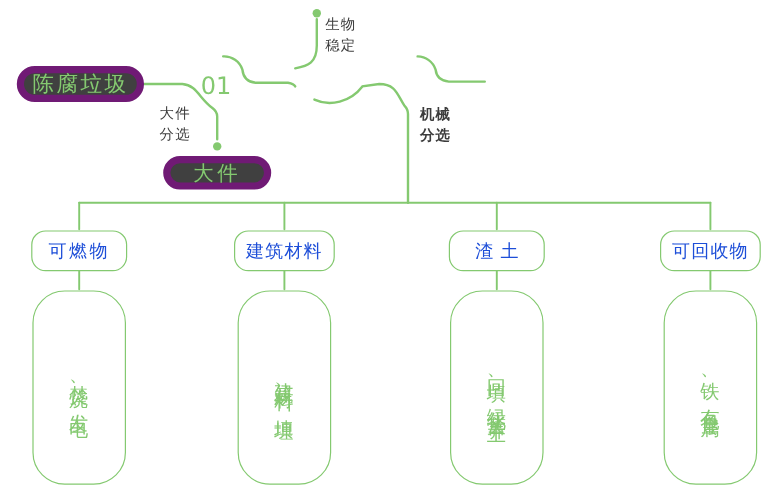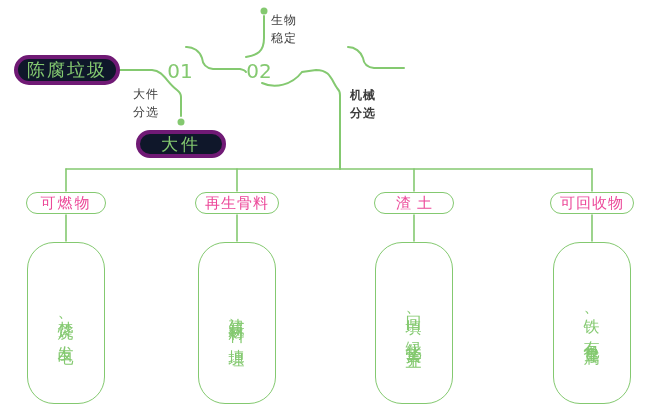--- a/index.html
+++ b/index.html
@@ -9,33 +9,33 @@
     background:#ffffff;
     font-family:"DejaVu Sans","Liberation Sans",sans-serif;
     overflow:hidden;
   }
   .lines{position:absolute;left:0;top:0;}
 
   
   .pill{
     position:absolute;
     box-sizing:border-box;
-    border:4px solid #701a75;
+    border:6px solid #701a75;
     border-radius:20px;
     color:#84c970;
     display:flex;align-items:center;justify-content:center;
-    background:#0f172a;
+    background:#404040;
   }
   .pill-source{left:14px;top:55px;width:106px;height:30px;font-size:18px;letter-spacing:2px;}
   .pill-large{left:136px;top:130px;width:90px;height:28px;font-size:17px;letter-spacing:3px;}
   .cat-pill{
-    position:absolute;top:192px;height:22px;
+    position:absolute;top:192px;height:34px;
     box-sizing:border-box;
     border:1.5px solid #84c970;border-radius:12px;
-    color:#ec4899;font-size:15px;letter-spacing:2px;
+    color:#1d4ed8;font-size:15px;letter-spacing:2px;
     display:flex;align-items:center;justify-content:center;
     background:#ffffff;
   }
   .cat-0{left:26px;width:80px;}
   .cat-1{left:195px;width:84px;letter-spacing:1px;}
   .cat-2{left:374px;width:80px;letter-spacing:6px;text-indent:6px;}
   .cat-3{left:550px;width:84px;letter-spacing:1px;}
 
   
   .step-num{
@@ -107,33 +107,32 @@
     </g>
     <g fill="#84c970" stroke="none">
       <circle cx="181" cy="122" r="3.5"></circle>
       <circle cx="264" cy="11" r="3.5"></circle>
     </g>
   </svg>
 
   <div class="pill pill-source">陈腐垃圾</div>
 
   <div class="step-num num-0">01</div>
-  <div class="step-num num-1">02</div>
 
   <div class="side-label slabel-0">大件
 分选</div>
   <div class="side-label slabel-1">生物
 稳定</div>
   <div class="side-label slabel-2">机械
 分选</div>
 
   <div class="pill pill-large">大件</div>
 
   <div class="cat-pill cat-0">可燃物</div>
-  <div class="cat-pill cat-1">再生骨料</div>
+  <div class="cat-pill cat-1">建筑材料</div>
   <div class="cat-pill cat-3">可回收物</div>
   <div class="cat-pill cat-2">渣土</div>
 
   <div class="out-box box-0">
     <span class="v-text">焚烧、发电</span>
   </div>
   <div class="out-box box-1">
     <span class="v-text">建筑材料、填埋</span>
   </div>
   <div class="out-box box-2">

